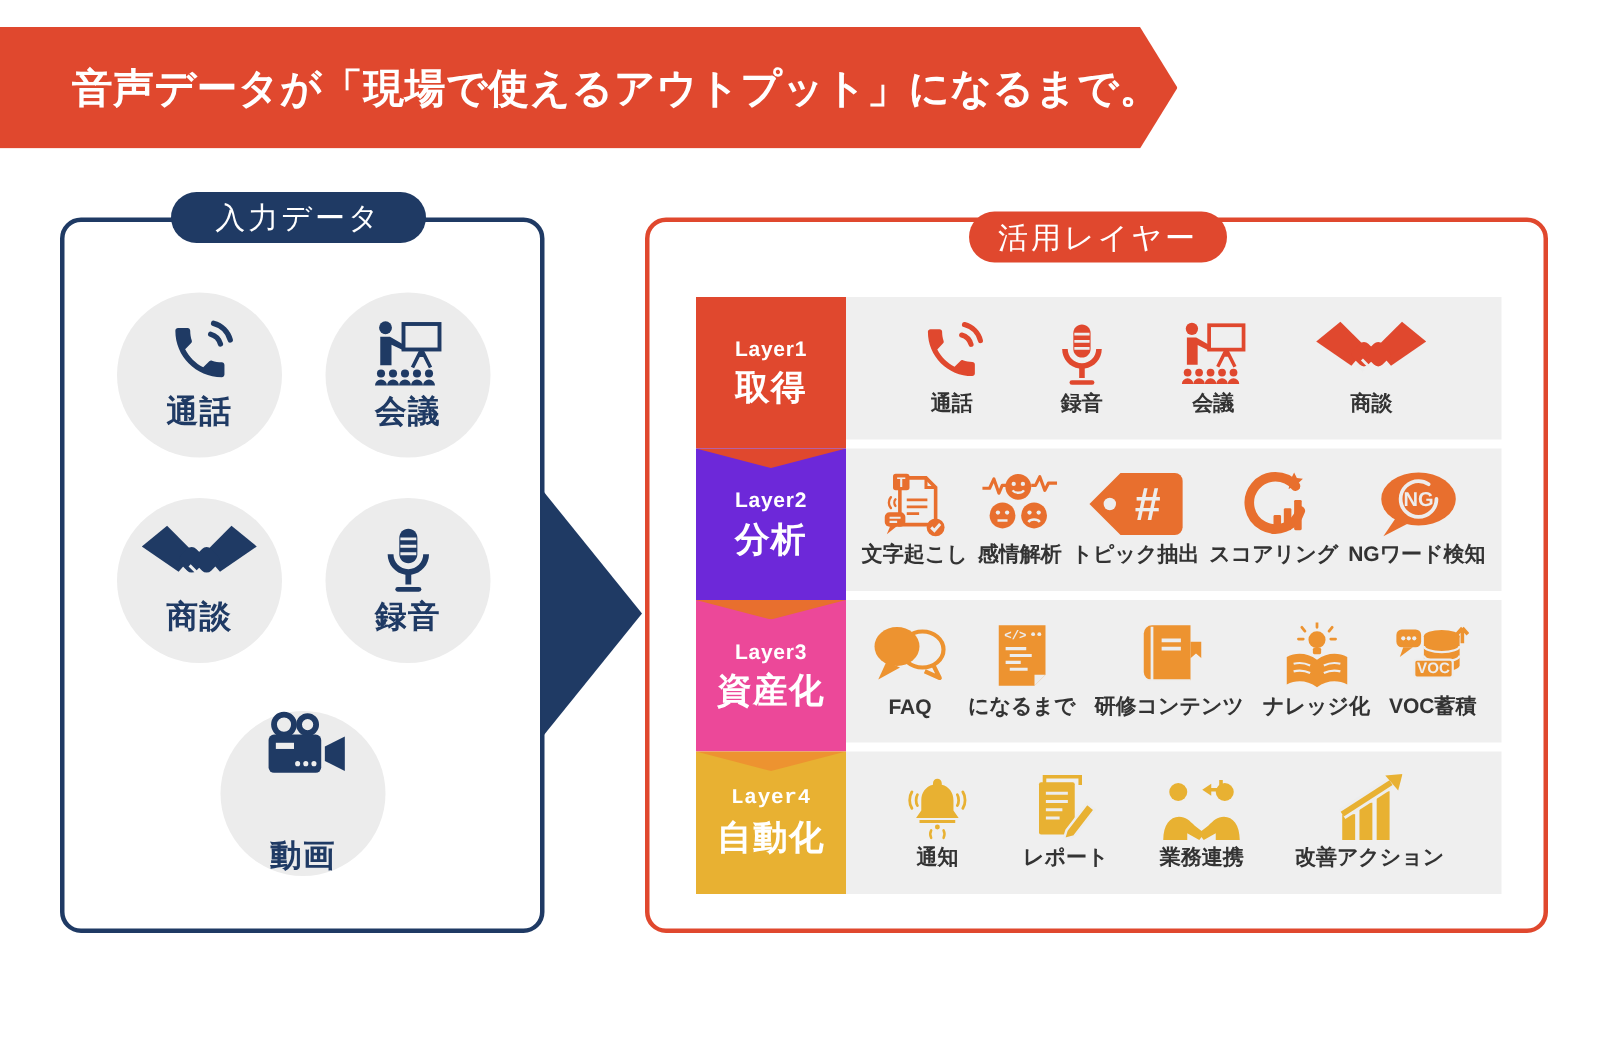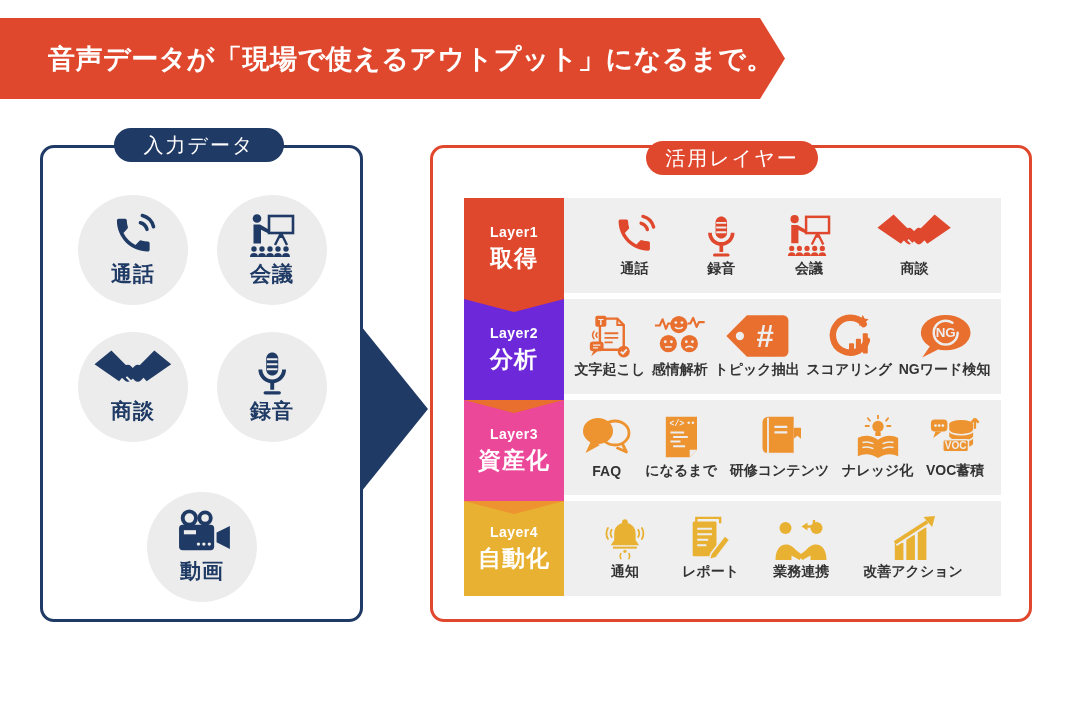--- a/index.html
+++ b/index.html
@@ -22,21 +22,21 @@
   .pill-layers{left:646px;top:141px;width:172px;background:var(--red);}
 
   
   .input-area{position:absolute;inset:0;}
   .circle{position:absolute;width:110px;height:110px;border-radius:50%;background:#ECECEC;
     display:flex;flex-direction:column;align-items:center;justify-content:center;color:var(--navy);}
   .circle:nth-child(1){left:35px;top:47px;}
   .circle:nth-child(2){left:174px;top:47px;}
   .circle:nth-child(3){left:35px;top:184px;}
   .circle:nth-child(4){left:174px;top:184px;}
-  .circle:nth-child(5){left:104px;top:344px;}
+  .circle:nth-child(5){left:104px;top:326px;justify-content:space-between;}
   .circle .icon svg{height:46px;width:auto;display:block;margin:0 auto;}
   .circle-label{font-size:21px;font-weight:bold;margin-top:2px;letter-spacing:1px;}
 
   
   .flow-arrow{position:absolute;left:361px;top:326px;width:67px;height:166px;background:var(--navy);
     clip-path:polygon(0 0,100% 50%,0 100%);}
 
   
   .layers-stack{position:absolute;left:0;top:50px;right:0;}
   .layer-row{position:relative;height:95px;margin-bottom:6px;border-radius:30px;}
@@ -356,21 +356,21 @@
                   <circle cx="14" cy="11.5" r="1.5" fill="#EDEDED"></circle>
                   <rect x="14" y="27" width="28" height="13" rx="2" fill="currentColor" stroke="#EDEDED" stroke-width="1.6"></rect>
                   <text x="28" y="37" font-size="11" font-weight="bold" fill="#EDEDED" text-anchor="middle" font-family="Liberation Sans,sans-serif">VOC</text>
                 </svg>
               </span>
               <div class="item-label">VOC蓄積</div>
             </div>
           </div>
         </div>
         <div class="layer-row">
-          <div class="layer-label" style="background: rgb(232, 177, 50);">
+          <div class="layer-label" style="background: rgb(232, 177, 50); font-family: Liberation Mono, monospace;">
             <div class="layer-name">Layer4</div>
             <div class="layer-title">自動化</div>
           </div>
           <div class="layer-content" style="color: rgb(232, 177, 50); font-family: Liberation Mono, monospace;">
             <div class="row-item">
               <span class="icon">
                 <svg viewBox="0 0 50 48">
                   <path fill="currentColor" d="M25 3.5c1.8 0 3.2 1.4 3.2 3.2v1.1C33.5 9.1 36.7 13.5 36.7 19v7.5l3.8 5.5H9.5l3.8-5.5V19c0-5.5 3.2-9.9 8.5-11.2V6.7c0-1.8 1.4-3.2 3.2-3.2z"></path>
                   <path d="M6.5 13c-2.2 3.3-2.2 8.7 0 12M10.5 15c-1.3 2.2-1.3 5.8 0 8M43.5 13c2.2 3.3 2.2 8.7 0 12M39.5 15c1.3 2.2 1.3 5.8 0 8" stroke="currentColor" stroke-width="2" fill="none" stroke-linecap="round"></path>
                   <path d="M12 34.5h26" stroke="currentColor" stroke-width="2.2"></path>

